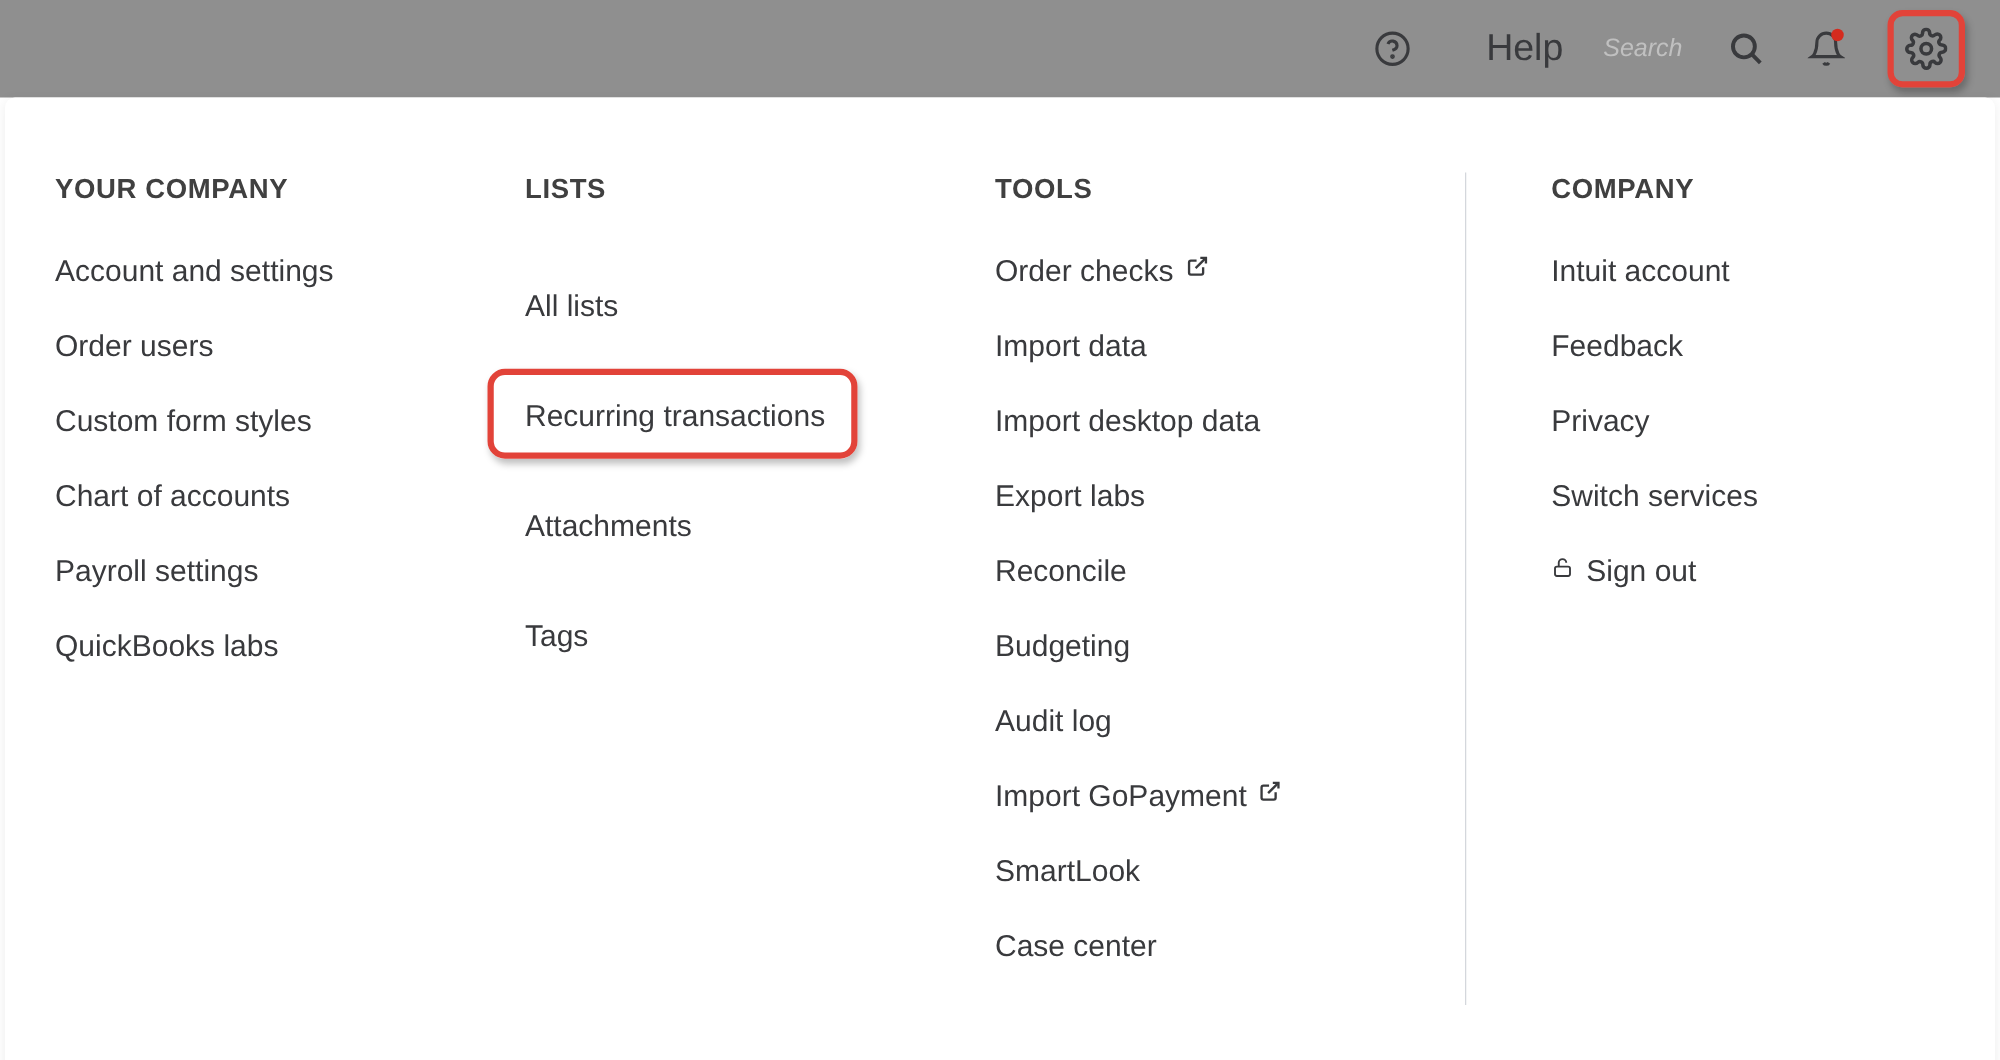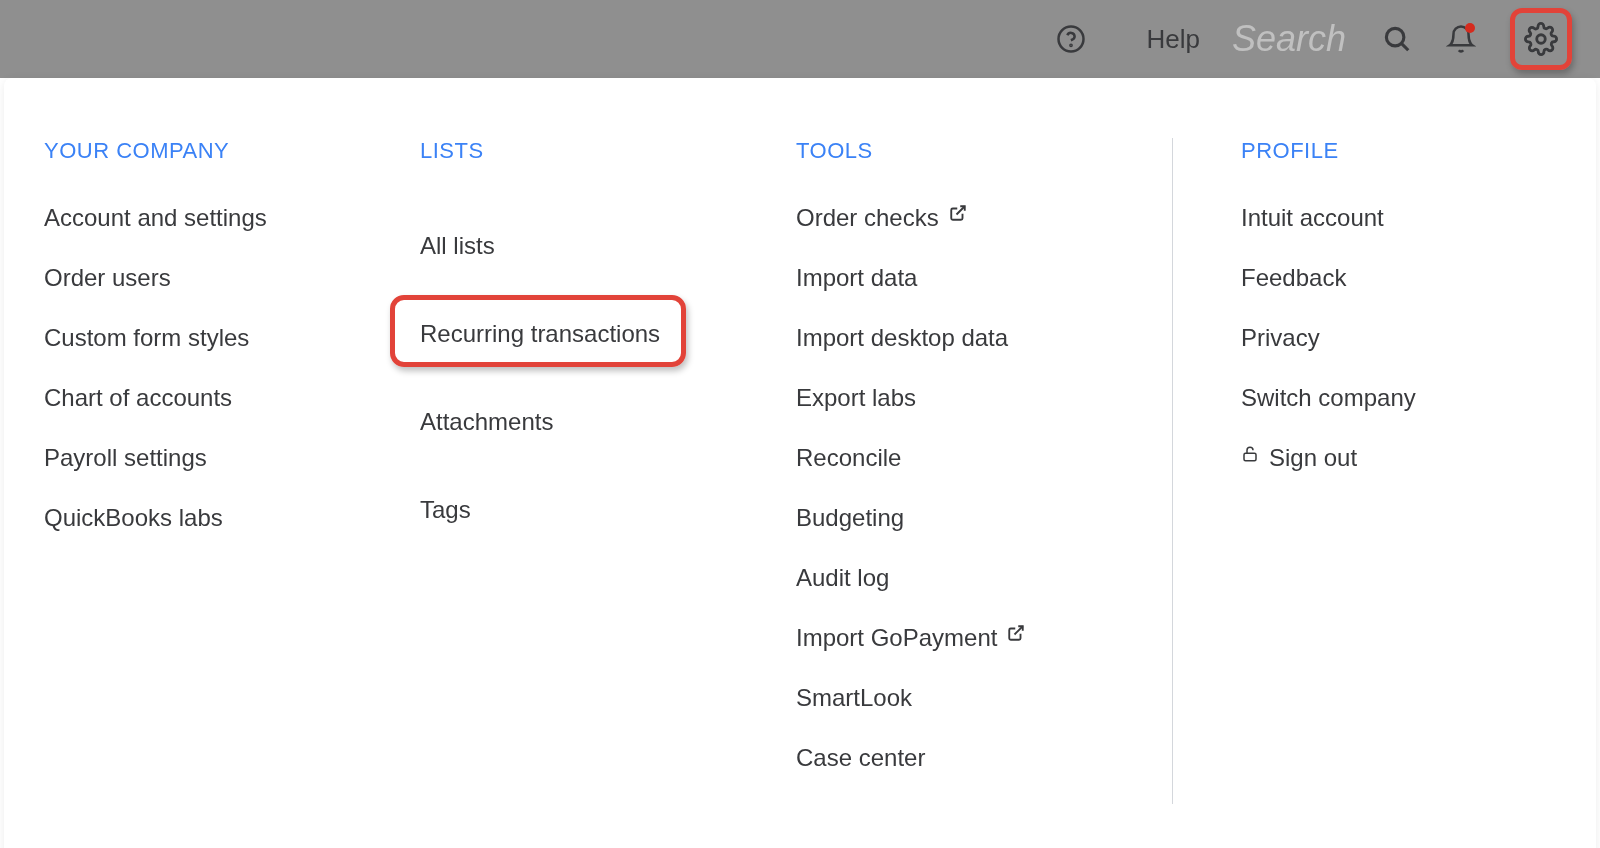--- a/index.html
+++ b/index.html
@@ -28,31 +28,31 @@
       display: flex;
       align-items: center;
       gap: 12px;
     }
     .help-icon {
       width: 30px;
       height: 30px;
       color: #393a3d;
     }
     .help-label {
-      font-size: 26px;
+      font-size: 30px;
       color: #393a3d;
       margin-left: 48px;
     }
     .search-group {
       display: flex;
       align-items: center;
       gap: 36px;
     }
     .search-placeholder {
-      font-size: 36px;
+      font-size: 20px;
       font-style: italic;
       color: #c0c0c0;
     }
     .search-icon {
       width: 30px;
       height: 30px;
       color: #393a3d;
     }
     .notif-wrap {
       position: relative;
@@ -105,22 +105,22 @@
     .col {
       display: flex;
       flex-direction: column;
     }
     .col-company { width: 376px; }
     .col-lists { width: 376px; gap: 28px; }
     .col-tools { width: 376px; }
     .col-profile { flex: 1; padding-left: 68px; }
     .heading {
       font-size: 22px;
-      font-weight: 400;
-      color: #3b82f6;
+      font-weight: 700;
+      color: #404040;
       letter-spacing: 0.5px;
       margin-bottom: 40px;
     }
     .menu-item {
       font-size: 24px;
       color: #393a3d;
       margin-bottom: 32px;
       display: flex;
       align-items: flex-start;
       gap: 10px;
@@ -270,32 +270,32 @@
         <span>SmartLook</span>
       </div>
     <div class="menu-item">
         <span>Case center</span>
       </div>
   </div>
 
   <div class="divider"></div>
 
   <div class="col col-profile">
-    <div class="heading">PROFILE</div>
+    <div class="heading">COMPANY</div>
     <div class="menu-item">
         <span>Intuit account</span>
       </div>
     <div class="menu-item">
         <span>Feedback</span>
       </div>
     <div class="menu-item">
         <span>Privacy</span>
       </div>
     <div class="menu-item">
-        <span>Switch company</span>
+        <span>Switch services</span>
       </div>
     <div class="menu-item">
       <svg class="lock-icon" viewBox="0 0 24 24" fill="none" stroke="currentColor" stroke-width="2">
         <rect x="4" y="11" width="16" height="10" rx="2"></rect>
         <path d="M8 11V7a4 4 0 018 0"></path>
       </svg>
       <span>Sign out</span>
     </div>
   </div>
 </div>

